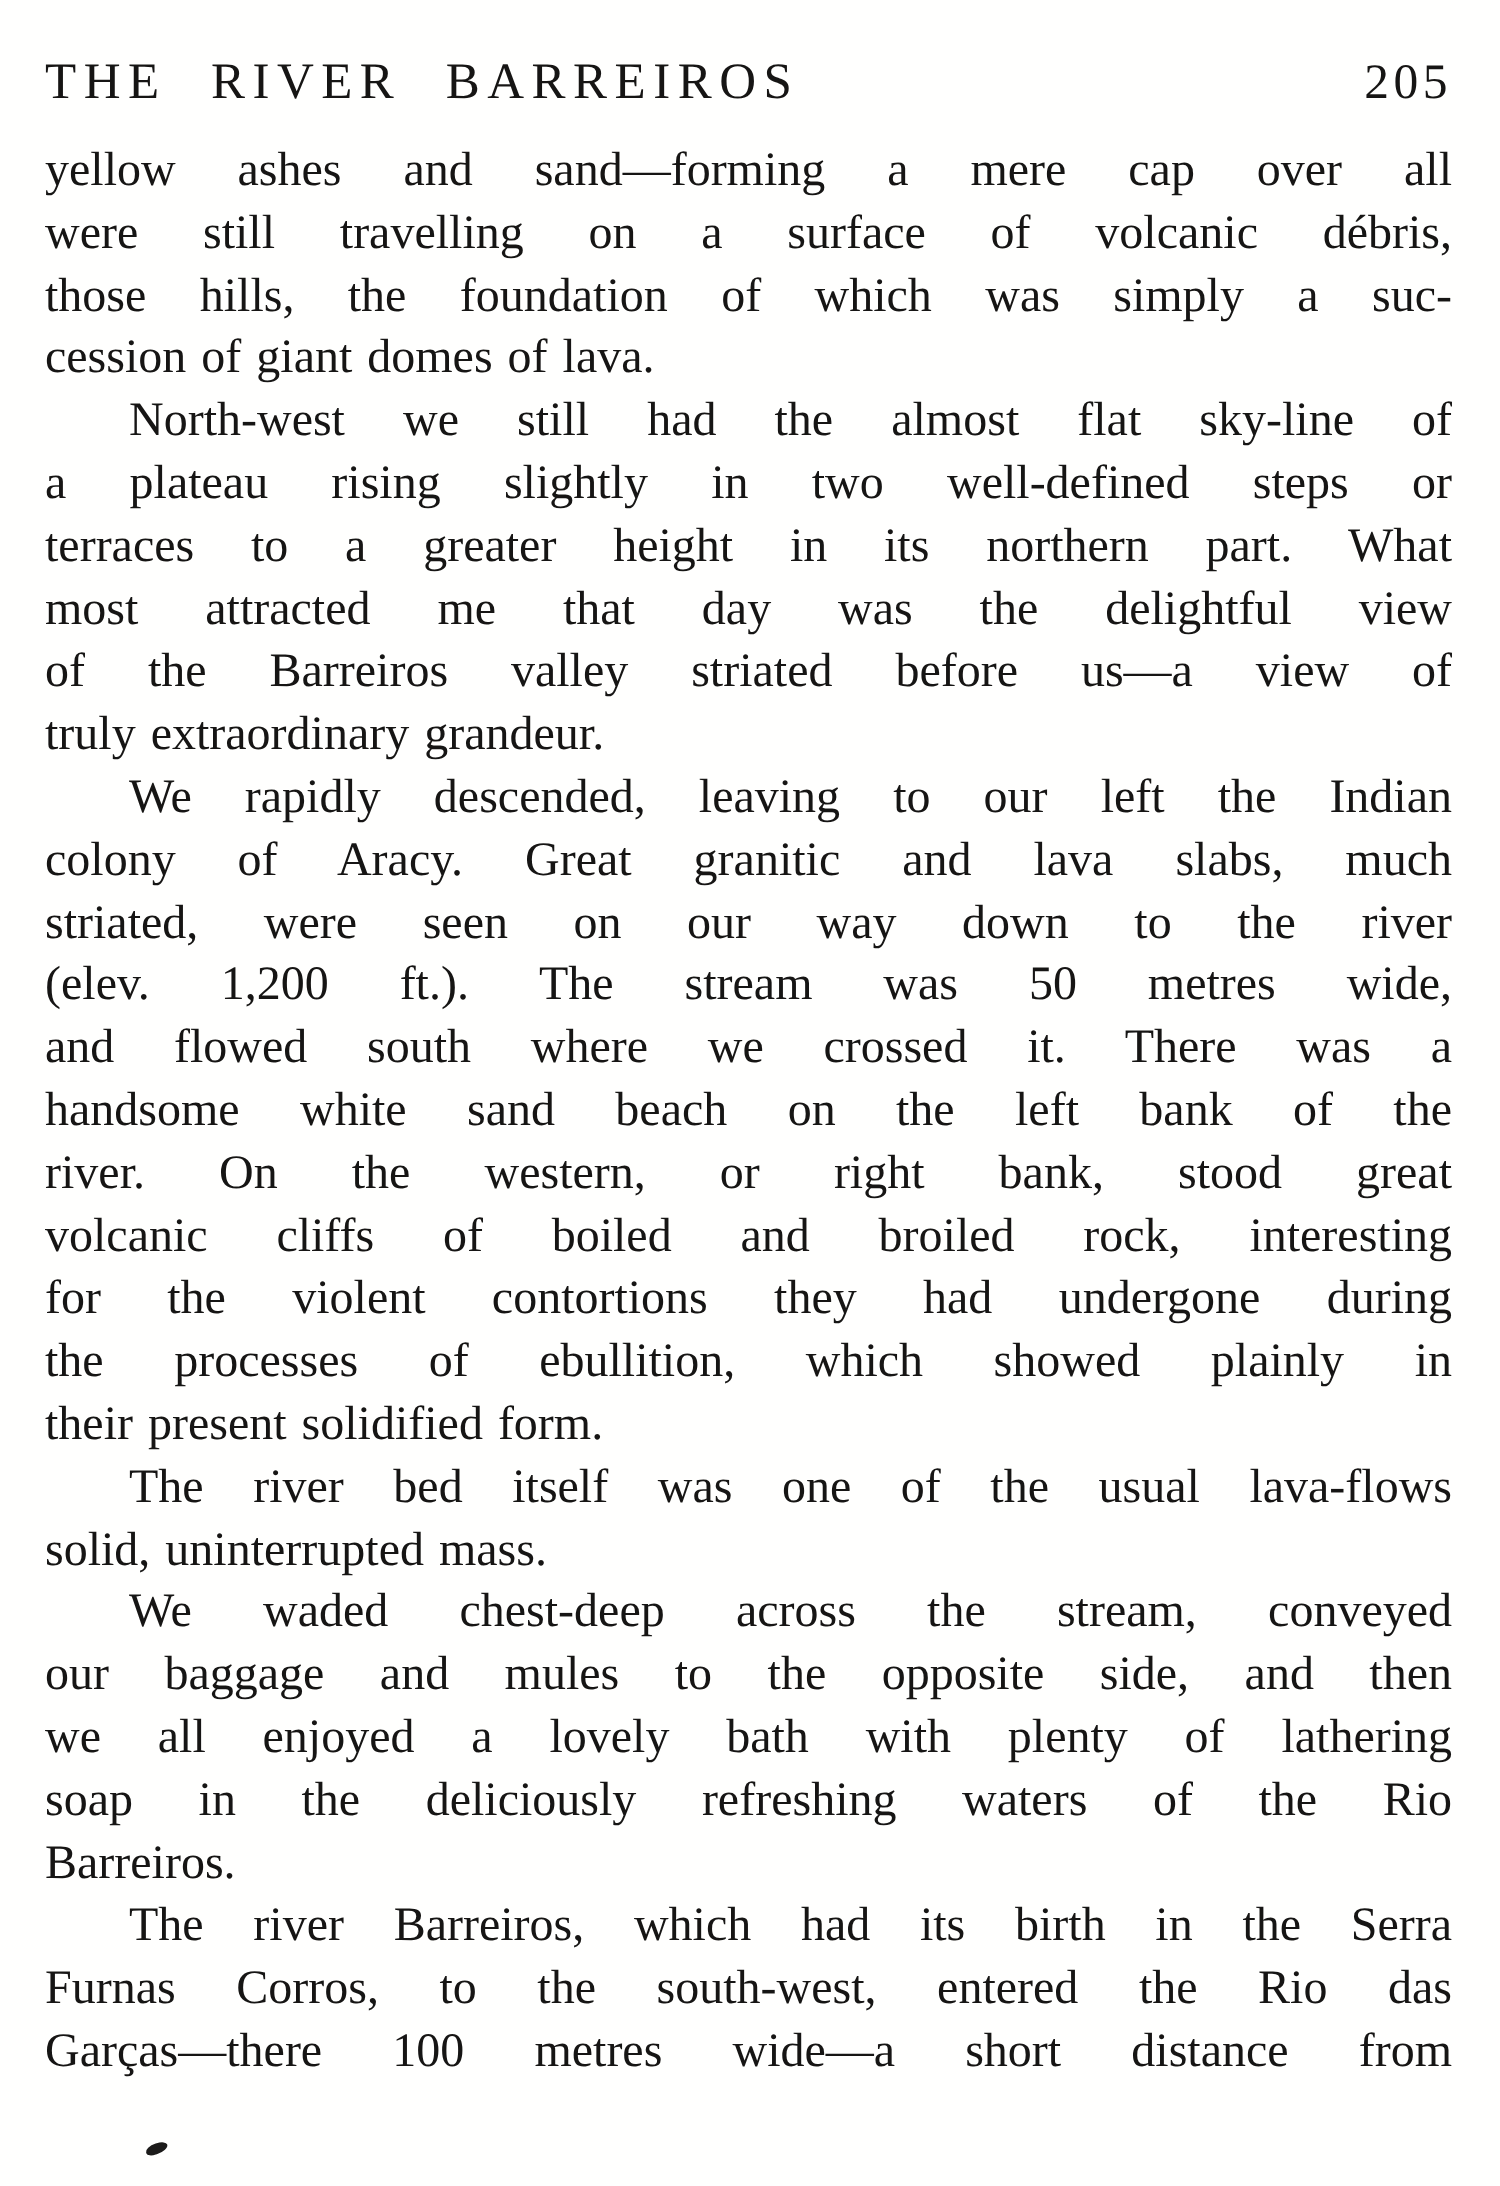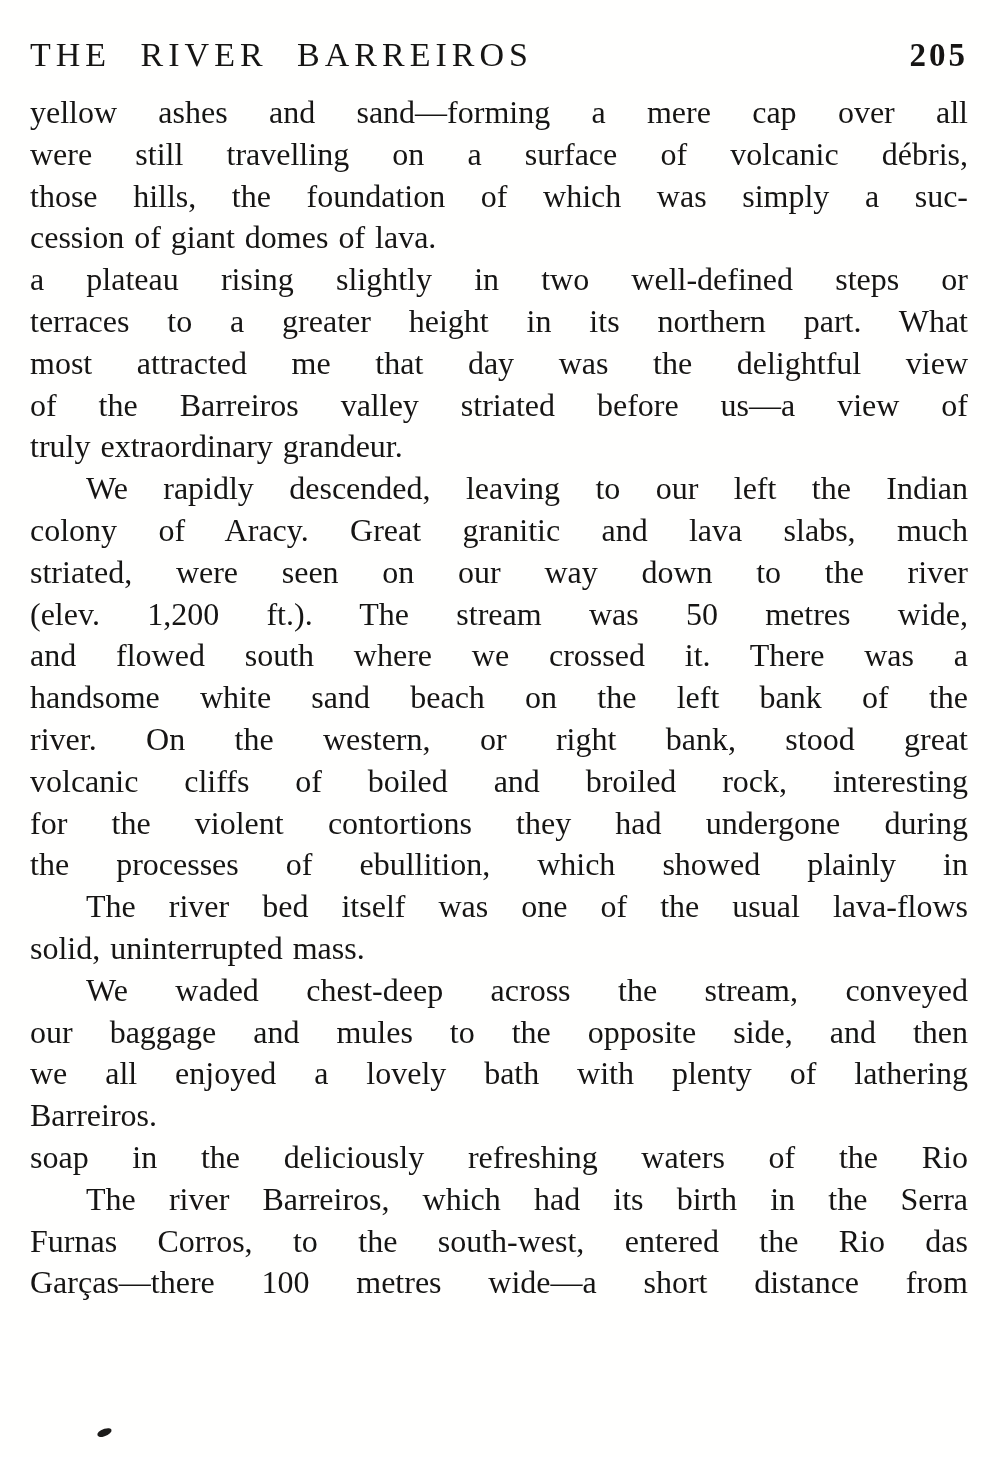--- a/index.html
+++ b/index.html
@@ -29,21 +29,21 @@
     font-weight: normal;
     letter-spacing: 5px;
     word-spacing: 16px;
     white-space: nowrap;
   }
   .folio {
     position: absolute;
     right: 0;
     top: 1px;
     font-size: 33px;
-    font-weight: bold;
+    font-weight: normal;
     letter-spacing: 3px;
   }
 
   
   .text-body {
     position: absolute;
     top: 92px;
     left: 30px;
     width: 938px;
     font-size: 32px;
@@ -84,51 +84,53 @@
   <div class="text-body">
 
     <div class="para">
       <div class="line">yellow ashes and sand—forming a mere cap over all</div>
       <div class="line">were still travelling on a surface of volcanic débris,</div>
       <div class="line">those hills, the foundation of which was simply a suc-</div>
       <div class="line end">cession of giant domes of lava.</div>
     </div>
 
     <div class="para">
+      <div class="line ind">North-west we still had the almost flat sky-line of</div>
       <div class="line">a plateau rising slightly in two well-defined steps or</div>
       <div class="line">terraces to a greater height in its northern part.  What</div>
       <div class="line">most attracted me that day was the delightful view</div>
       <div class="line">of the Barreiros valley striated before us—a view of</div>
       <div class="line end">truly extraordinary grandeur.</div>
     </div>
 
     <div class="para">
       <div class="line ind">We rapidly descended, leaving to our left the Indian</div>
       <div class="line">colony of Aracy.  Great granitic and lava slabs, much</div>
       <div class="line">striated, were seen on our way down to the river</div>
       <div class="line">(elev. 1,200 ft.).  The stream was 50 metres wide,</div>
       <div class="line">and flowed south where we crossed it.  There was a</div>
       <div class="line">handsome white sand beach on the left bank of the</div>
       <div class="line">river.  On the western, or right bank, stood great</div>
       <div class="line">volcanic cliffs of boiled and broiled rock, interesting</div>
       <div class="line">for the violent contortions they had undergone during</div>
       <div class="line">the processes of ebullition, which showed plainly in</div>
+      <div class="line end">their present solidified form.</div>
     </div>
 
     <div class="para">
       <div class="line ind">The river bed itself was one of the usual lava-flows</div>
       <div class="line end">solid, uninterrupted mass.</div>
     </div>
 
     <div class="para">
       <div class="line ind">We waded chest-deep across the stream, conveyed</div>
       <div class="line">our baggage and mules to the opposite side, and then</div>
       <div class="line">we all enjoyed a lovely bath with plenty of lathering</div>
+      <div class="line">soap in the deliciously refreshing waters of the Rio</div>
       <div class="line end">Barreiros.</div>
-      <div class="line">soap in the deliciously refreshing waters of the Rio</div>
     </div>
 
     <div class="para">
       <div class="line ind">The river Barreiros, which had its birth in the Serra</div>
       <div class="line">Furnas Corros, to the south-west, entered the Rio das</div>
       <div class="line">Garças—there 100 metres wide—a short distance from</div>
     </div>
 
   </div>
 

